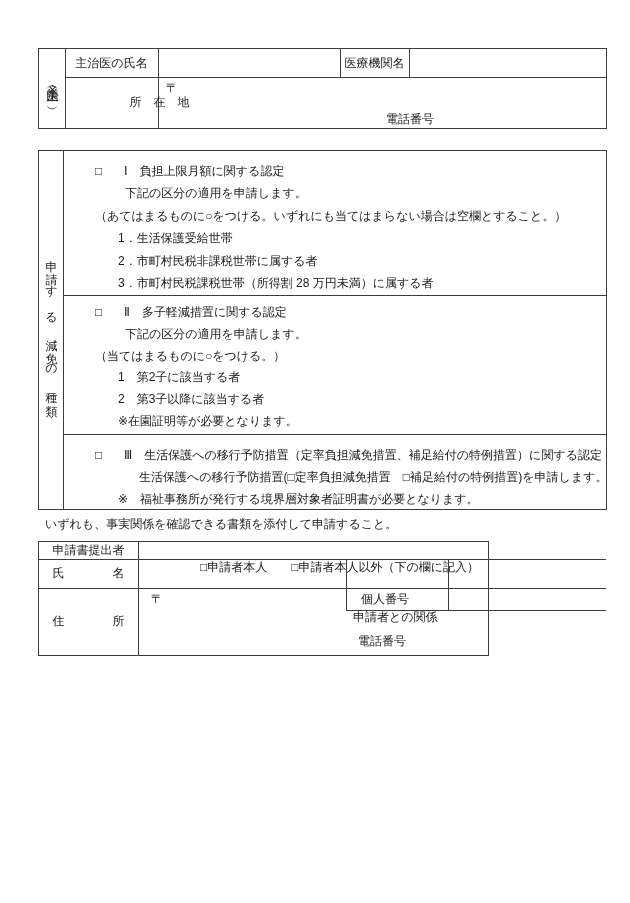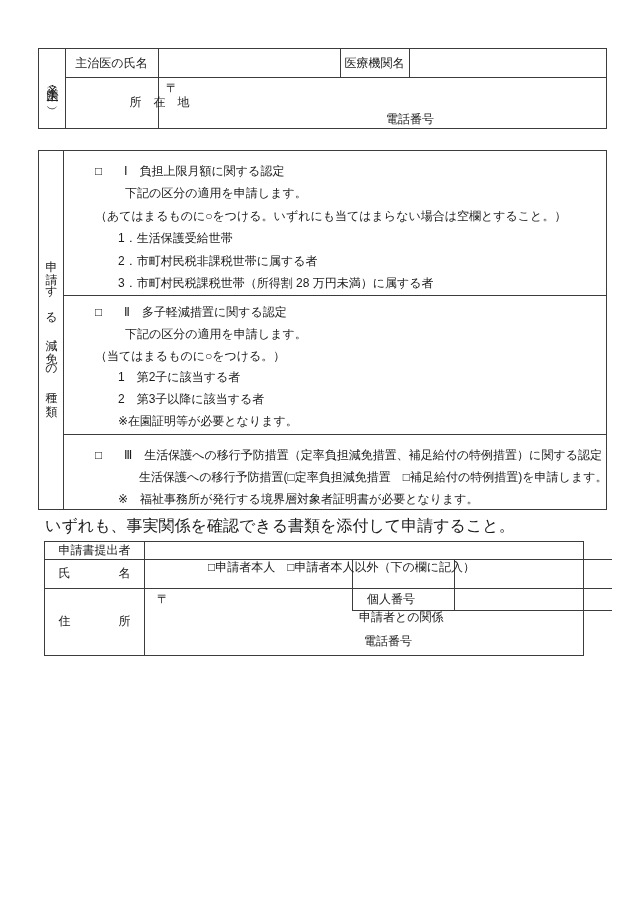--- a/index.html
+++ b/index.html
@@ -12,21 +12,21 @@
   .cc{display:flex;align-items:center;justify-content:center;text-align:center;}
   .vtext{writing-mode:vertical-rl;display:flex;align-items:center;justify-content:center;}
   .sec{position:absolute;left:15px;width:484px;box-sizing:border-box;}
   .ln{white-space:pre;}
   .ln.check{padding-left:41px;}
   .ln.sub{padding-left:71px;}
   .ln.item{padding-left:64px;}
   .ln.sub3{padding-left:85px;}
   .cb{display:inline-block;width:29px;}
   .s1 .ln{line-height:22.4px;} .s2 .ln{line-height:21.8px;} .s3 .ln{line-height:22px;}
-  .note{position:absolute;left:45px;top:516px;font-size:16px;white-space:pre;}
+  .note{position:absolute;left:45px;top:516px;font-size:12px;white-space:pre;}
 </style>
 </head>
 <body>
 
 <div class="page">
 
   <div class="tbl" style="left:38px;top:48px;width:569px;height:81px;">
     <div class="vline" style="left:26px;top:0;height:79px;"></div>
     <div class="vline" style="left:119px;top:0;height:79px;"></div>
     <div class="hline" style="left:26px;top:28px;width:541px;"></div>
@@ -75,31 +75,31 @@
 
     <div class="sec s3" style="top:283px;height:75px;padding-top:10px;">
       <div class="ln check"><span class="cb">□</span><span>Ⅲ　生活保護への移行予防措置（定率負担減免措置、補足給付の特例措置）に関する認定</span></div>
       <div class="ln sub3">生活保護への移行予防措置(□定率負担減免措置　□補足給付の特例措置)を申請します。</div>
       <div class="ln item">※　福祉事務所が発行する境界層対象者証明書が必要となります。</div>
     </div>
   </div>
 
   <div class="note">いずれも、事実関係を確認できる書類を添付して申請すること。</div>
 
-  <div class="tbl" style="left:44px;top:541px;width:540px;height:115px;">
+  <div class="tbl" style="left:38px;top:541px;width:451px;height:115px;font-family:Liberation Serif, serif;">
     <div class="vline" style="left:99px;top:0;height:113px;"></div>
     <div class="hline" style="left:0;top:17px;width:567px;"></div>
     <div class="hline" style="left:0;top:46px;width:567px;"></div>
     <div class="vline" style="left:307px;top:17px;height:51px;"></div>
     <div class="vline" style="left:409px;top:17px;height:51px;"></div>
     <div class="hline" style="left:307px;top:68px;width:260px;"></div>
 
     <div class="cell cc" style="left:0;top:0;width:99px;height:17px;">申請書提出者</div>
     <div class="cell" style="left:99px;top:0;width:468px;height:17px;line-height:17px;padding-left:10px;">
-      <span style="margin-right:12px;padding-left:34px;">□申請者本人</span><span>□申請者本人以外（下の欄に記入）</span>
+      <span style="margin-right:24px;padding-left:34px;">□申請者本人</span><span>□申請者本人以外（下の欄に記入）</span>
     </div>
 
     <div class="cell cc" style="left:0;top:17px;width:99px;height:29px;">氏　　　　名</div>
     <div class="cell" style="left:99px;top:17px;width:208px;height:29px;"></div>
 
     <div class="cell" style="left:307px;top:17px;width:102px;height:29px;line-height:29px;padding-left:7px;margin-top:44px;">申請者との関係</div>
     <div class="cell" style="left:409px;top:17px;width:158px;height:29px;"></div>
 
     <div class="cell cc" style="left:0;top:46px;width:99px;height:67px;">住　　　　所</div>
     <div class="cell" style="left:112px;top:49px;width:20px;height:16px;">〒</div>

